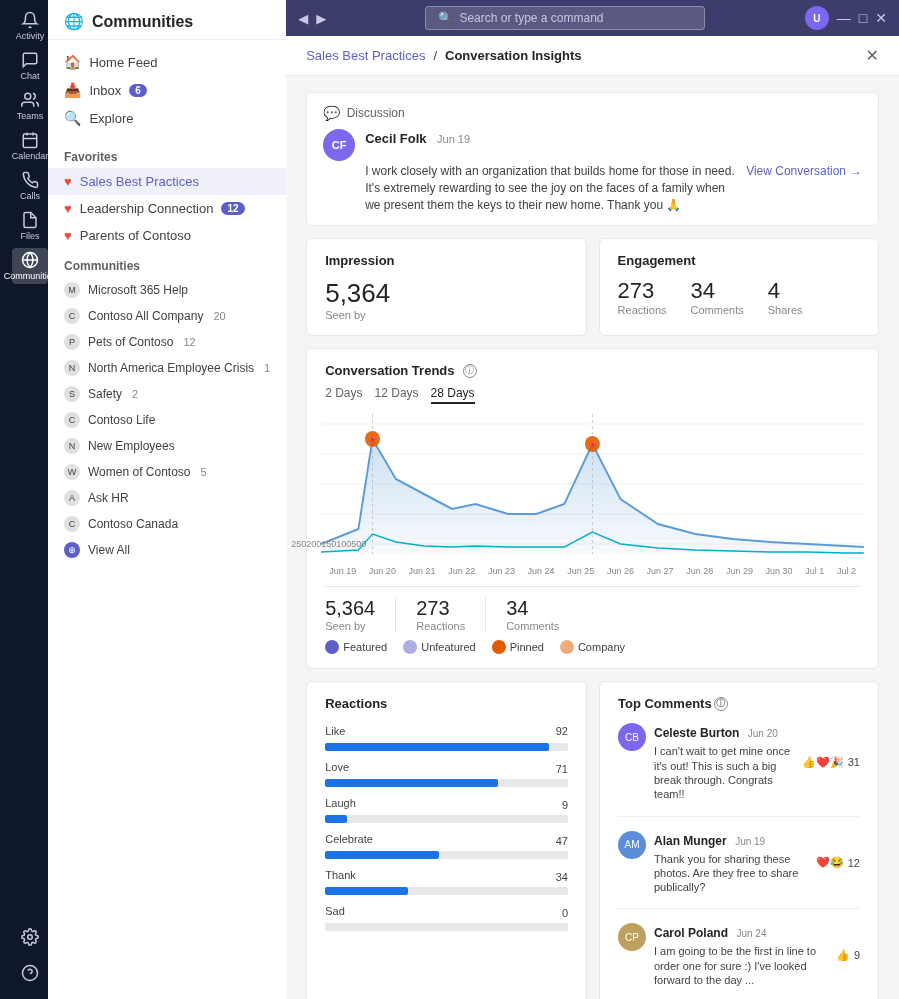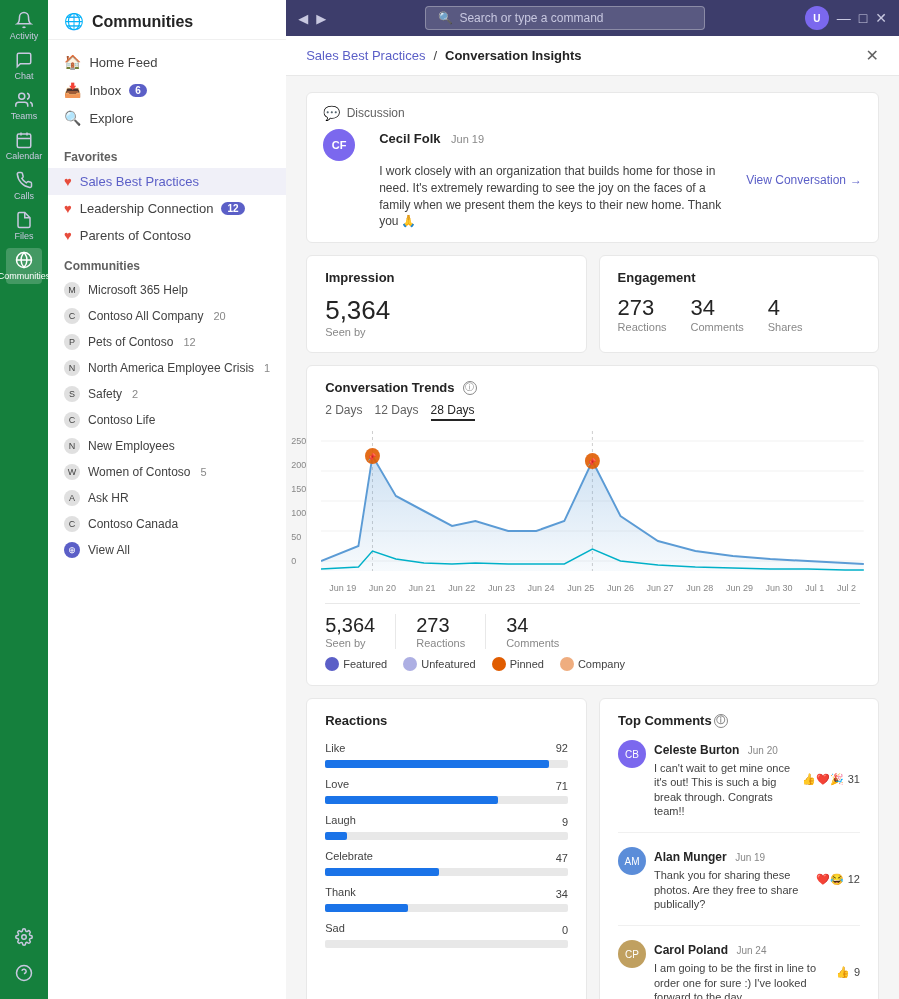--- a/index.html
+++ b/index.html
@@ -1,17 +1,17 @@
 <!DOCTYPE html>
 <html><head>
   <meta charset="utf-8">
   <style>
     * { box-sizing: border-box; margin: 0; padding: 0; }
     body { font-family: 'Segoe UI', Arial, sans-serif; background: #f0f0f0; width: 899px; height: 999px; overflow: hidden; display: flex; }
-    .sidebar-icon-bar { width: 48px; height: 999px; background: #15803d; display: flex; flex-direction: column; align-items: center; padding: 8px 0; gap: 4px; position: absolute; left: 0; top: 0; }
+    .sidebar-icon-bar { width: 48px; height: 999px; background: #0f172a; display: flex; flex-direction: column; align-items: flex-end; padding: 8px 0; gap: 4px; position: absolute; left: 0; top: 0; }
     .nav-icon { width: 36px; height: 36px; display: flex; flex-direction: column; align-items: center; justify-content: center; cursor: pointer; color: #c8c8e0; font-size: 10px; gap: 2px; border-radius: 4px; }
     .nav-icon.active { background: rgba(255,255,255,0.2); color: #fff; }
     .nav-icon svg { width: 18px; height: 18px; }
     .nav-icon span { font-size: 9px; }
 
     .sidebar-content { margin-left: 48px; overflow-y: auto; height: 999px; background: #fff; }
     .sidebar-header { display: flex; align-items: center; padding: 12px 16px 8px; gap: 8px; border-bottom: 1px solid #f0f0f0; }
     .sidebar-header-icon { color: #5b5fc7; font-size: 16px; }
     .sidebar-title { font-size: 16px; font-weight: 600; color: #242424; }
 
@@ -43,21 +43,21 @@
     .breadcrumb { font-size: 13px; color: #616161; display: flex; align-items: center; gap: 4px; }
     .breadcrumb .current { color: #242424; font-weight: 600; }
     .close-btn { cursor: pointer; color: #616161; font-size: 16px; }
 
     .panel-body { padding: 16px 20px; display: flex; flex-direction: column; gap: 12px; }
 
     
     .discussion-card { background: #fff; border-radius: 6px; padding: 12px 16px; border: 1px solid #e8e8e8; }
     .discussion-label { display: flex; align-items: center; gap: 6px; font-size: 12px; color: #616161; margin-bottom: 8px; }
     .disc-icon { color: #f59e0b; font-size: 14px; }
-    .post-content { display: flex; align-items: flex-start; gap: 24px; }
+    .post-content { display: flex; align-items: flex-start; gap: 10px; }
     .post-avatar { width: 32px; height: 32px; border-radius: 50%; background: #7b68ee; display: flex; align-items: center; justify-content: center; color: #fff; font-size: 11px; font-weight: 600; flex-shrink: 0; }
     .post-info { flex: 1; }
     .post-author { font-size: 13px; font-weight: 600; color: #242424; }
     .post-date { font-size: 11px; color: #888; margin-left: 6px; }
     .post-text { font-size: 12px; color: #424242; line-height: 1.4; margin-top: 16px; }
     .view-conv-btn { font-size: 12px; color: #5b5fc7; cursor: pointer; display: flex; align-items: center; gap: 4px; white-space: nowrap; margin-left: auto; align-self: center; }
 
     
     .stats-row { display: flex; gap: 12px; }
     .stat-card { background: #fff; border-radius: 6px; padding: 14px 18px; border: 1px solid #e8e8e8; flex: 1; }
@@ -382,21 +382,21 @@
             <path d="M0,130 L40,115 L55,25 L80,65 L110,80 L140,95 L165,90 L200,100 L230,100 L260,90 L290,30 L320,85 L360,110 L400,120 L440,125 L480,128 L520,130 L560,132 L580,133" fill="none" stroke="#5b9bd5" stroke-width="2"></path>
 
             <path d="M0,138 L40,136 L55,120 L80,128 L110,132 L140,133 L165,132 L200,133 L230,133 L260,133 L290,118 L320,130 L360,134 L400,136 L440,137 L480,138 L520,138 L560,139 L580,139" fill="none" stroke="#00b0c8" stroke-width="1.5"></path>
 
             <circle cx="55" cy="25" r="8" fill="#e05c00" opacity="0.9"></circle>
             <text x="55" y="29" text-anchor="middle" fill="white" font-size="8" font-weight="bold">📌</text>
             <circle cx="290" cy="30" r="8" fill="#e05c00" opacity="0.9"></circle>
             <text x="290" y="34" text-anchor="middle" fill="white" font-size="8" font-weight="bold">📌</text>
           </svg>
           
-          <div style="position:absolute; left:-30px; top:0; display:flex; flex-direction:column; justify-content:space-between; height:140px; font-size:9px; color:#888; padding: 5px 0;">
+          <div style="position:absolute; left:-30px; top:0; display:flex; flex-direction:row; justify-content:space-between; height:140px; font-size:9px; color:#888; padding: 5px 0; align-items: flex-end;">
             <span>250</span>
               <span>200</span>
               <span>150</span>
               <span>100</span>
               <span>50</span>
               <span>0</span>
           </div>
         </div>
         <div class="chart-labels">
           <span>Jun 19</span>

